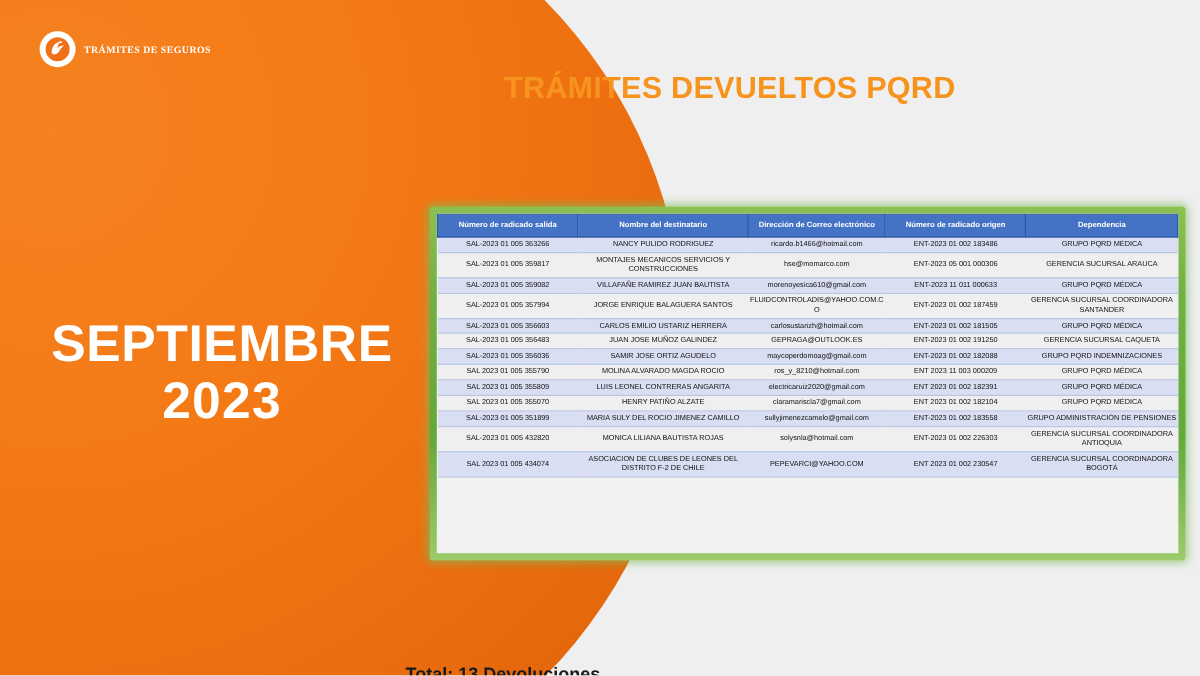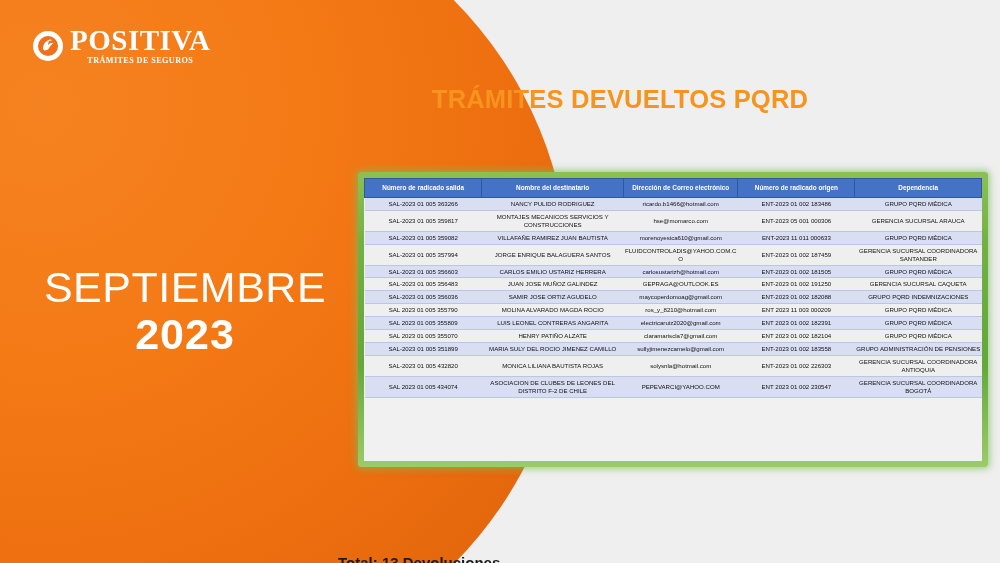--- a/index.html
+++ b/index.html
@@ -46,36 +46,34 @@
     font-size: 8.2px; font-weight: bold; color: #fff;
     letter-spacing: 0.4px; margin-top: 2px; text-align: center;
   }
   
   #month-block {
     position: absolute; left: 0px; top: 265px;
     width: 370px; text-align: center;
     color: #ffffff;
   }
   #month-name {
-    font-size: 43px; font-weight: normal; letter-spacing: 0.5px;
+    font-size: 43px; font-weight: bold; letter-spacing: 0.5px;
     line-height: 1.05;
   }
   #month-year {
     font-size: 43px; font-weight: bold; letter-spacing: 1px;
     line-height: 1.15;
     text-align: center;
   }
   
   #slide-title {
     position: absolute; left: 420px; top: 60px; width: 400px;
-    text-align: center;
     font-size: 25.5px; font-weight: bold;
     color: #F7941E;
     letter-spacing: 0.2px;
-    margin-top: 25px;
   }
   
   #table-frame {
     position: absolute; left: 358px; top: 172px;
     width: 630px; height: 295px;
     padding: 6px;
     background: linear-gradient(180deg,#8CC152 0%, #72B043 25%, #63A83A 65%, #9CCB6A 100%);
     border-radius: 3px;
     box-shadow: 0 0 7px 2px rgba(120,190,90,0.65);
   }
@@ -138,21 +136,20 @@
 
   <div id="logo">
     <span id="logo-mark">
       <svg width="22" height="22" viewBox="0 0 22 22">
         <circle cx="11" cy="11" r="10" fill="#F0701A"></circle>
         <path d="M6 14 C6 9 9 5.5 12.5 5 C11.5 7 11 8.5 11 10 C13 8 15 7.5 16.5 8 C15 9 13.5 10.5 12.5 12.5 C11.5 14.5 9.5 15.5 7.5 15.5 Z" fill="#ffffff"></path>
         <path d="M12.2 4.6 C13.4 4.2 14.6 4.6 15 5.6 C14 5.5 13 5.8 12.3 6.3 Z" fill="#ffffff"></path>
       </svg>
     </span>
     <span id="logo-text">
-      <span id="logo-name">POSITIVA</span>
       <span id="logo-sub">TRÁMITES DE SEGUROS</span>
     </span>
   </div>
 
   <div id="month-block">
     <div id="month-name">SEPTIEMBRE</div>
     <div id="month-year">2023</div>
   </div>
 
   <div id="slide-title">TRÁMITES DEVUELTOS PQRD</div>

